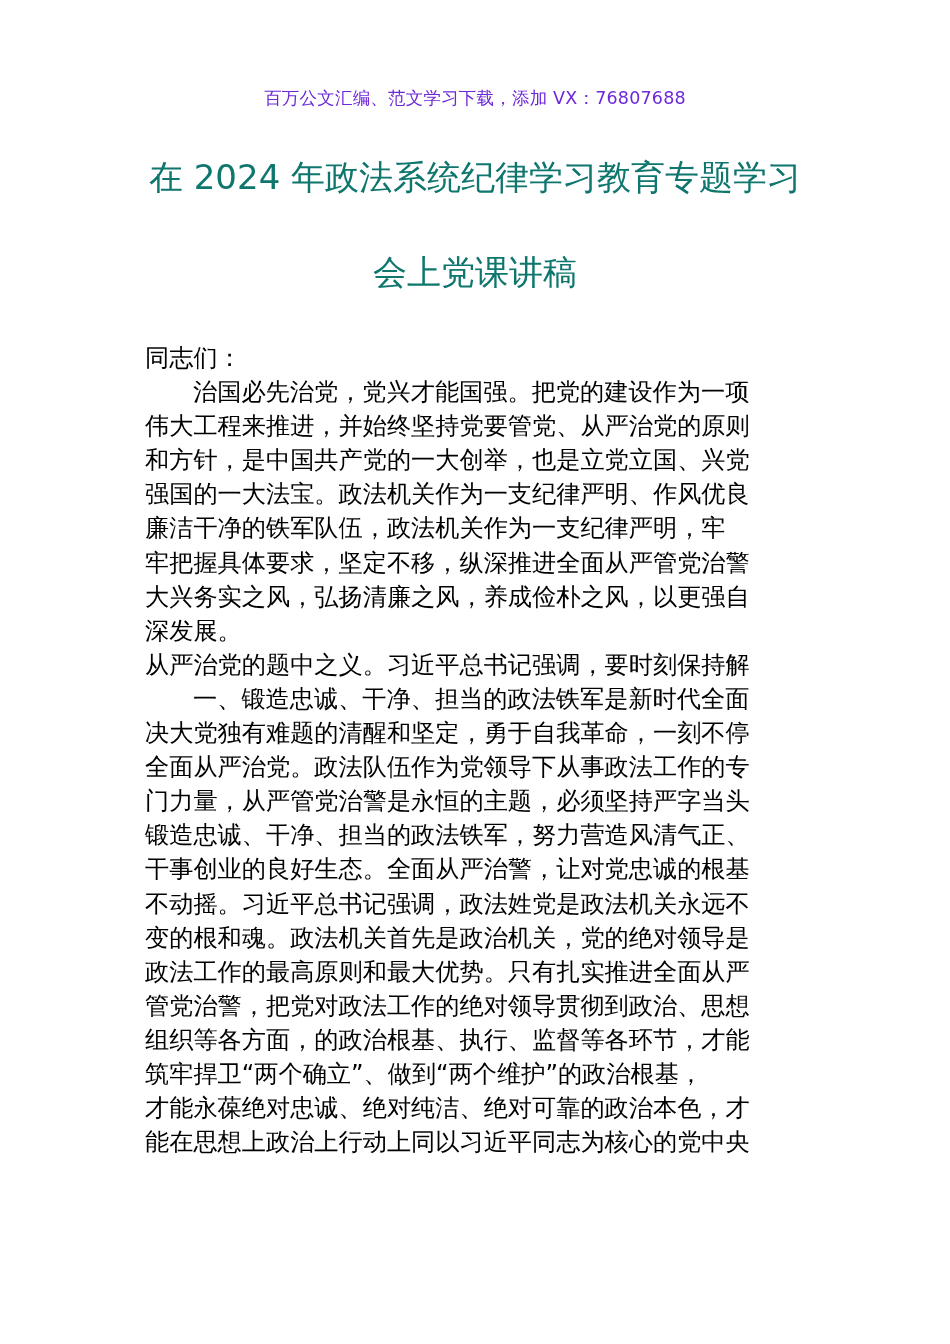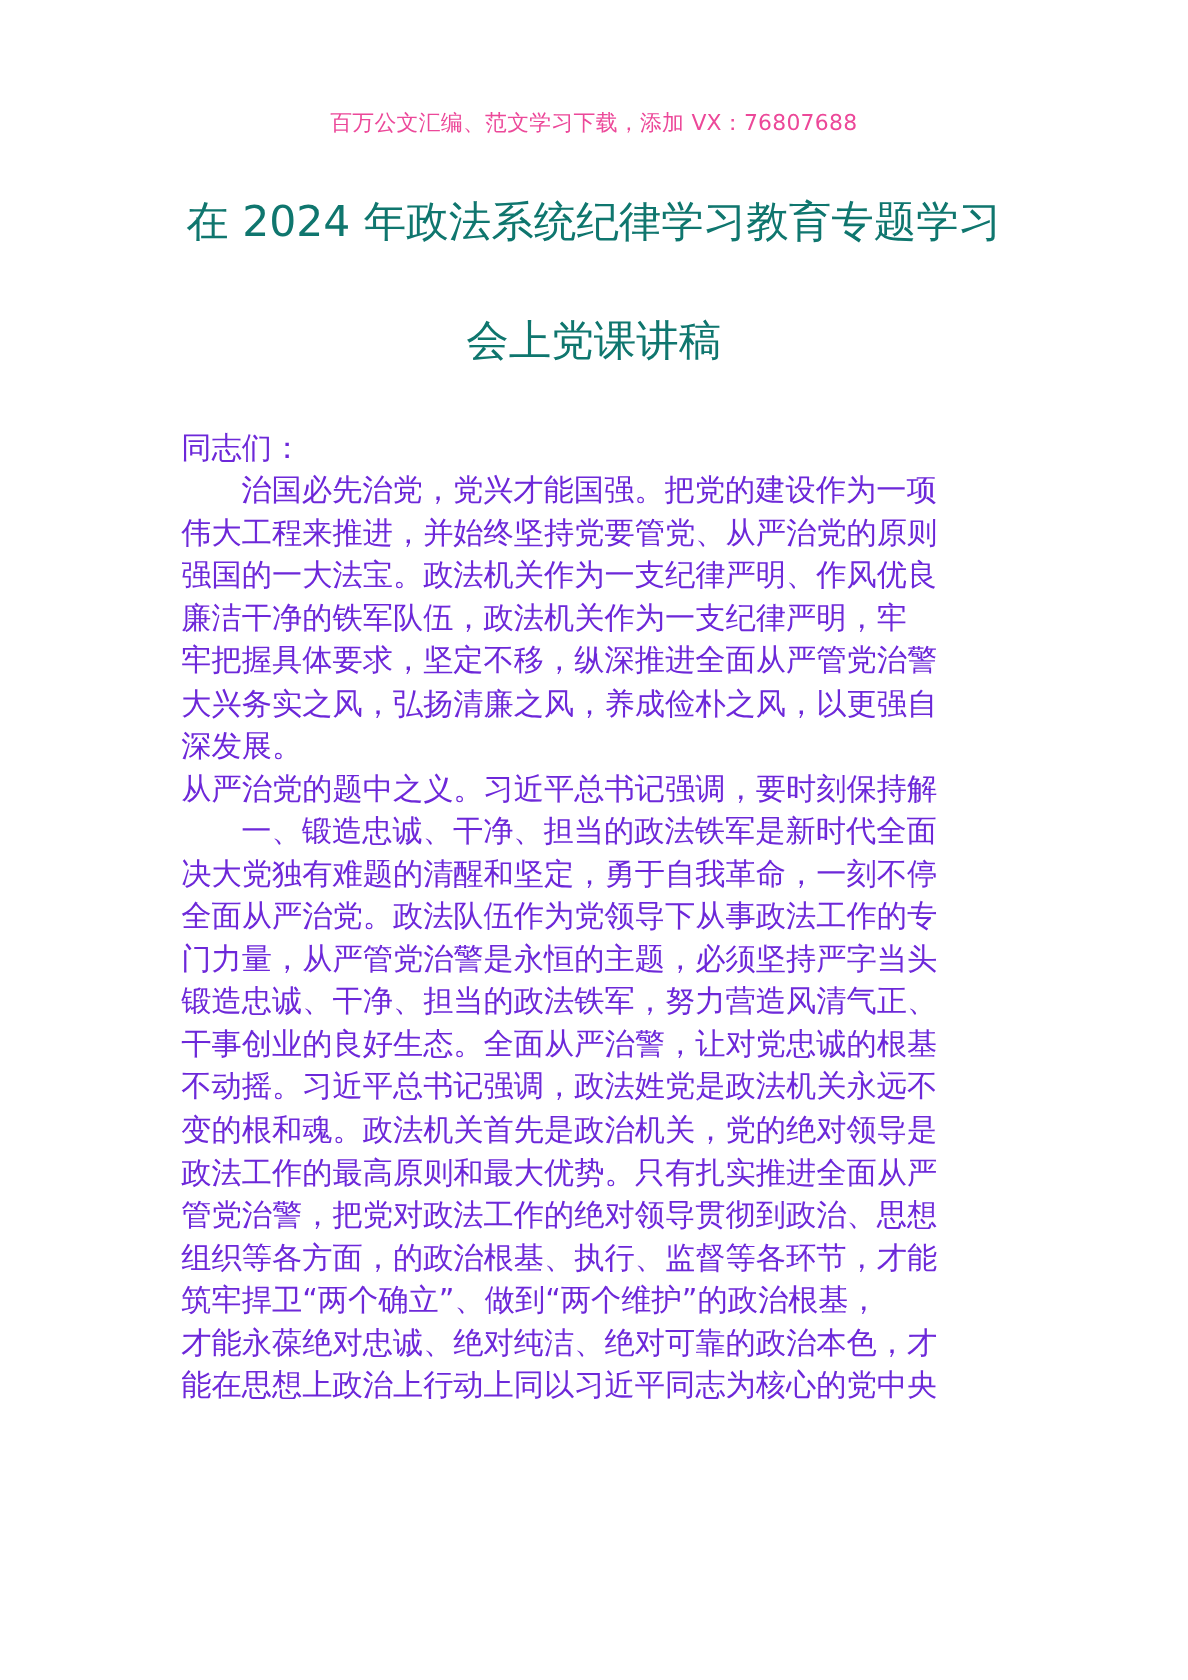--- a/index.html
+++ b/index.html
@@ -1,41 +1,42 @@
 <!DOCTYPE html>
 <html><head>
 <meta charset="utf-8">
 <style>
   html, body { margin: 0; padding: 0; background: #ffffff; }
   body { width: 950px; height: 1344px; position: relative; overflow: hidden;
          font-family: "DejaVu Sans", "Liberation Sans", sans-serif; color: #111; }
   .header-note { position: absolute; top: 86px; left: 0; width: 950px; text-align: center;
-         font-size: 17.5px; color: #ec4899; letter-spacing: 0.2px; }
+         font-size: 17.5px; color: #6d28d9; letter-spacing: 0.2px; }
   .title { position: absolute; left: 0; width: 950px; text-align: center;
          font-family: "DejaVu Sans", "Liberation Serif", sans-serif;
          font-size: 34px; color: #0f766e; letter-spacing: 0px; }
   .title.l1 { top: 155px; }
   .title.l2 { top: 250px; text-align: center; }
   .body { position: absolute; left: 145px; top: 341px; width: 662px;
-          font-size: 24.2px; line-height: 34.1px; color: #6d28d9; }
+          font-size: 24.2px; line-height: 34.1px; color: #000000; }
   .line { display: block; white-space: nowrap; height: 34.1px; text-align: justify; }
   .indent { padding-left: 48px; }
 </style>
 </head>
 <body>
 
 <div class="header-note">百万公文汇编、范文学习下载，添加 VX：76807688</div>
 
 <div class="title l1">在 2024 年政法系统纪律学习教育专题学习</div>
 <div class="title l2">会上党课讲稿</div>
 
 <div class="body" id="body-text">
     <span class="line">同志们：</span>
     <span class="line indent">治国必先治党，党兴才能国强。把党的建设作为一项</span>
     <span class="line">伟大工程来推进，并始终坚持党要管党、从严治党的原则</span>
+    <span class="line">和方针，是中国共产党的一大创举，也是立党立国、兴党</span>
     <span class="line">强国的一大法宝。政法机关作为一支纪律严明、作风优良</span>
     <span class="line">廉洁干净的铁军队伍，政法机关作为一支纪律严明，牢</span>
     <span class="line">牢把握具体要求，坚定不移，纵深推进全面从严管党治警</span>
     <span class="line">大兴务实之风，弘扬清廉之风，养成俭朴之风，以更强自</span>
     <span class="line">深发展。</span>
     <span class="line">从严治党的题中之义。习近平总书记强调，要时刻保持解</span>
     <span class="line indent">一、锻造忠诚、干净、担当的政法铁军是新时代全面</span>
     <span class="line">决大党独有难题的清醒和坚定，勇于自我革命，一刻不停</span>
     <span class="line">全面从严治党。政法队伍作为党领导下从事政法工作的专</span>
     <span class="line">门力量，从严管党治警是永恒的主题，必须坚持严字当头</span>

